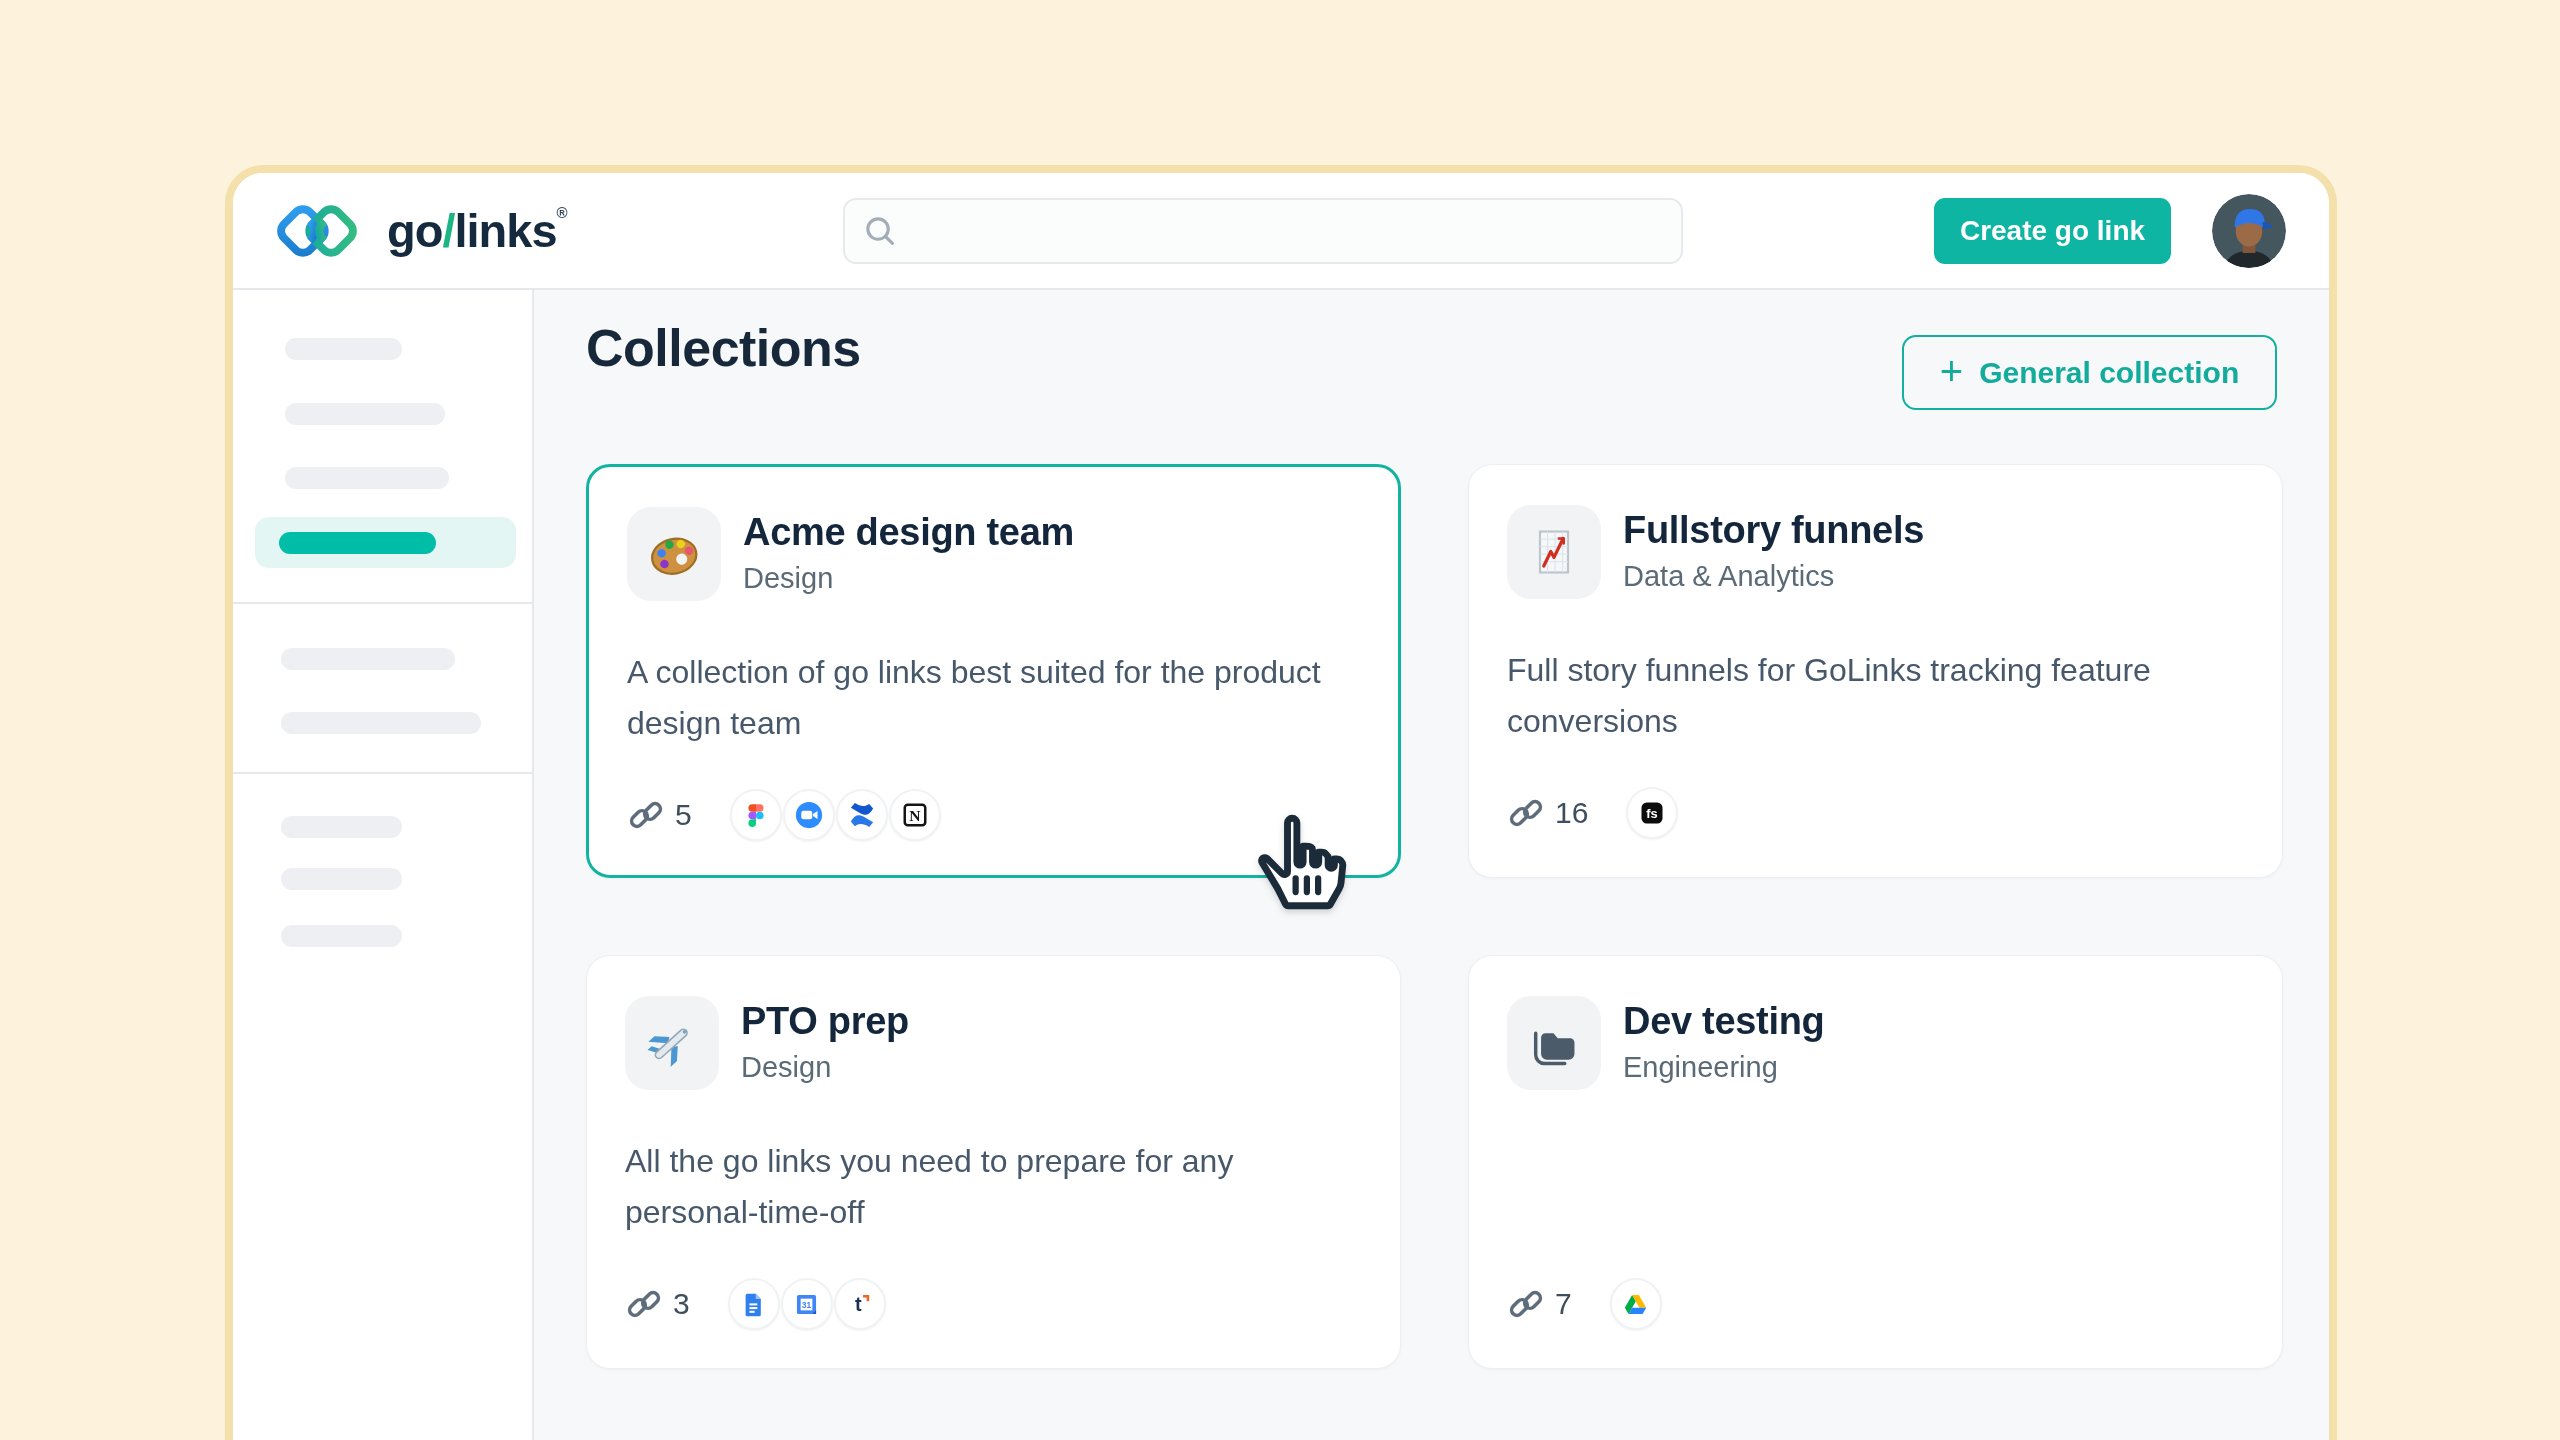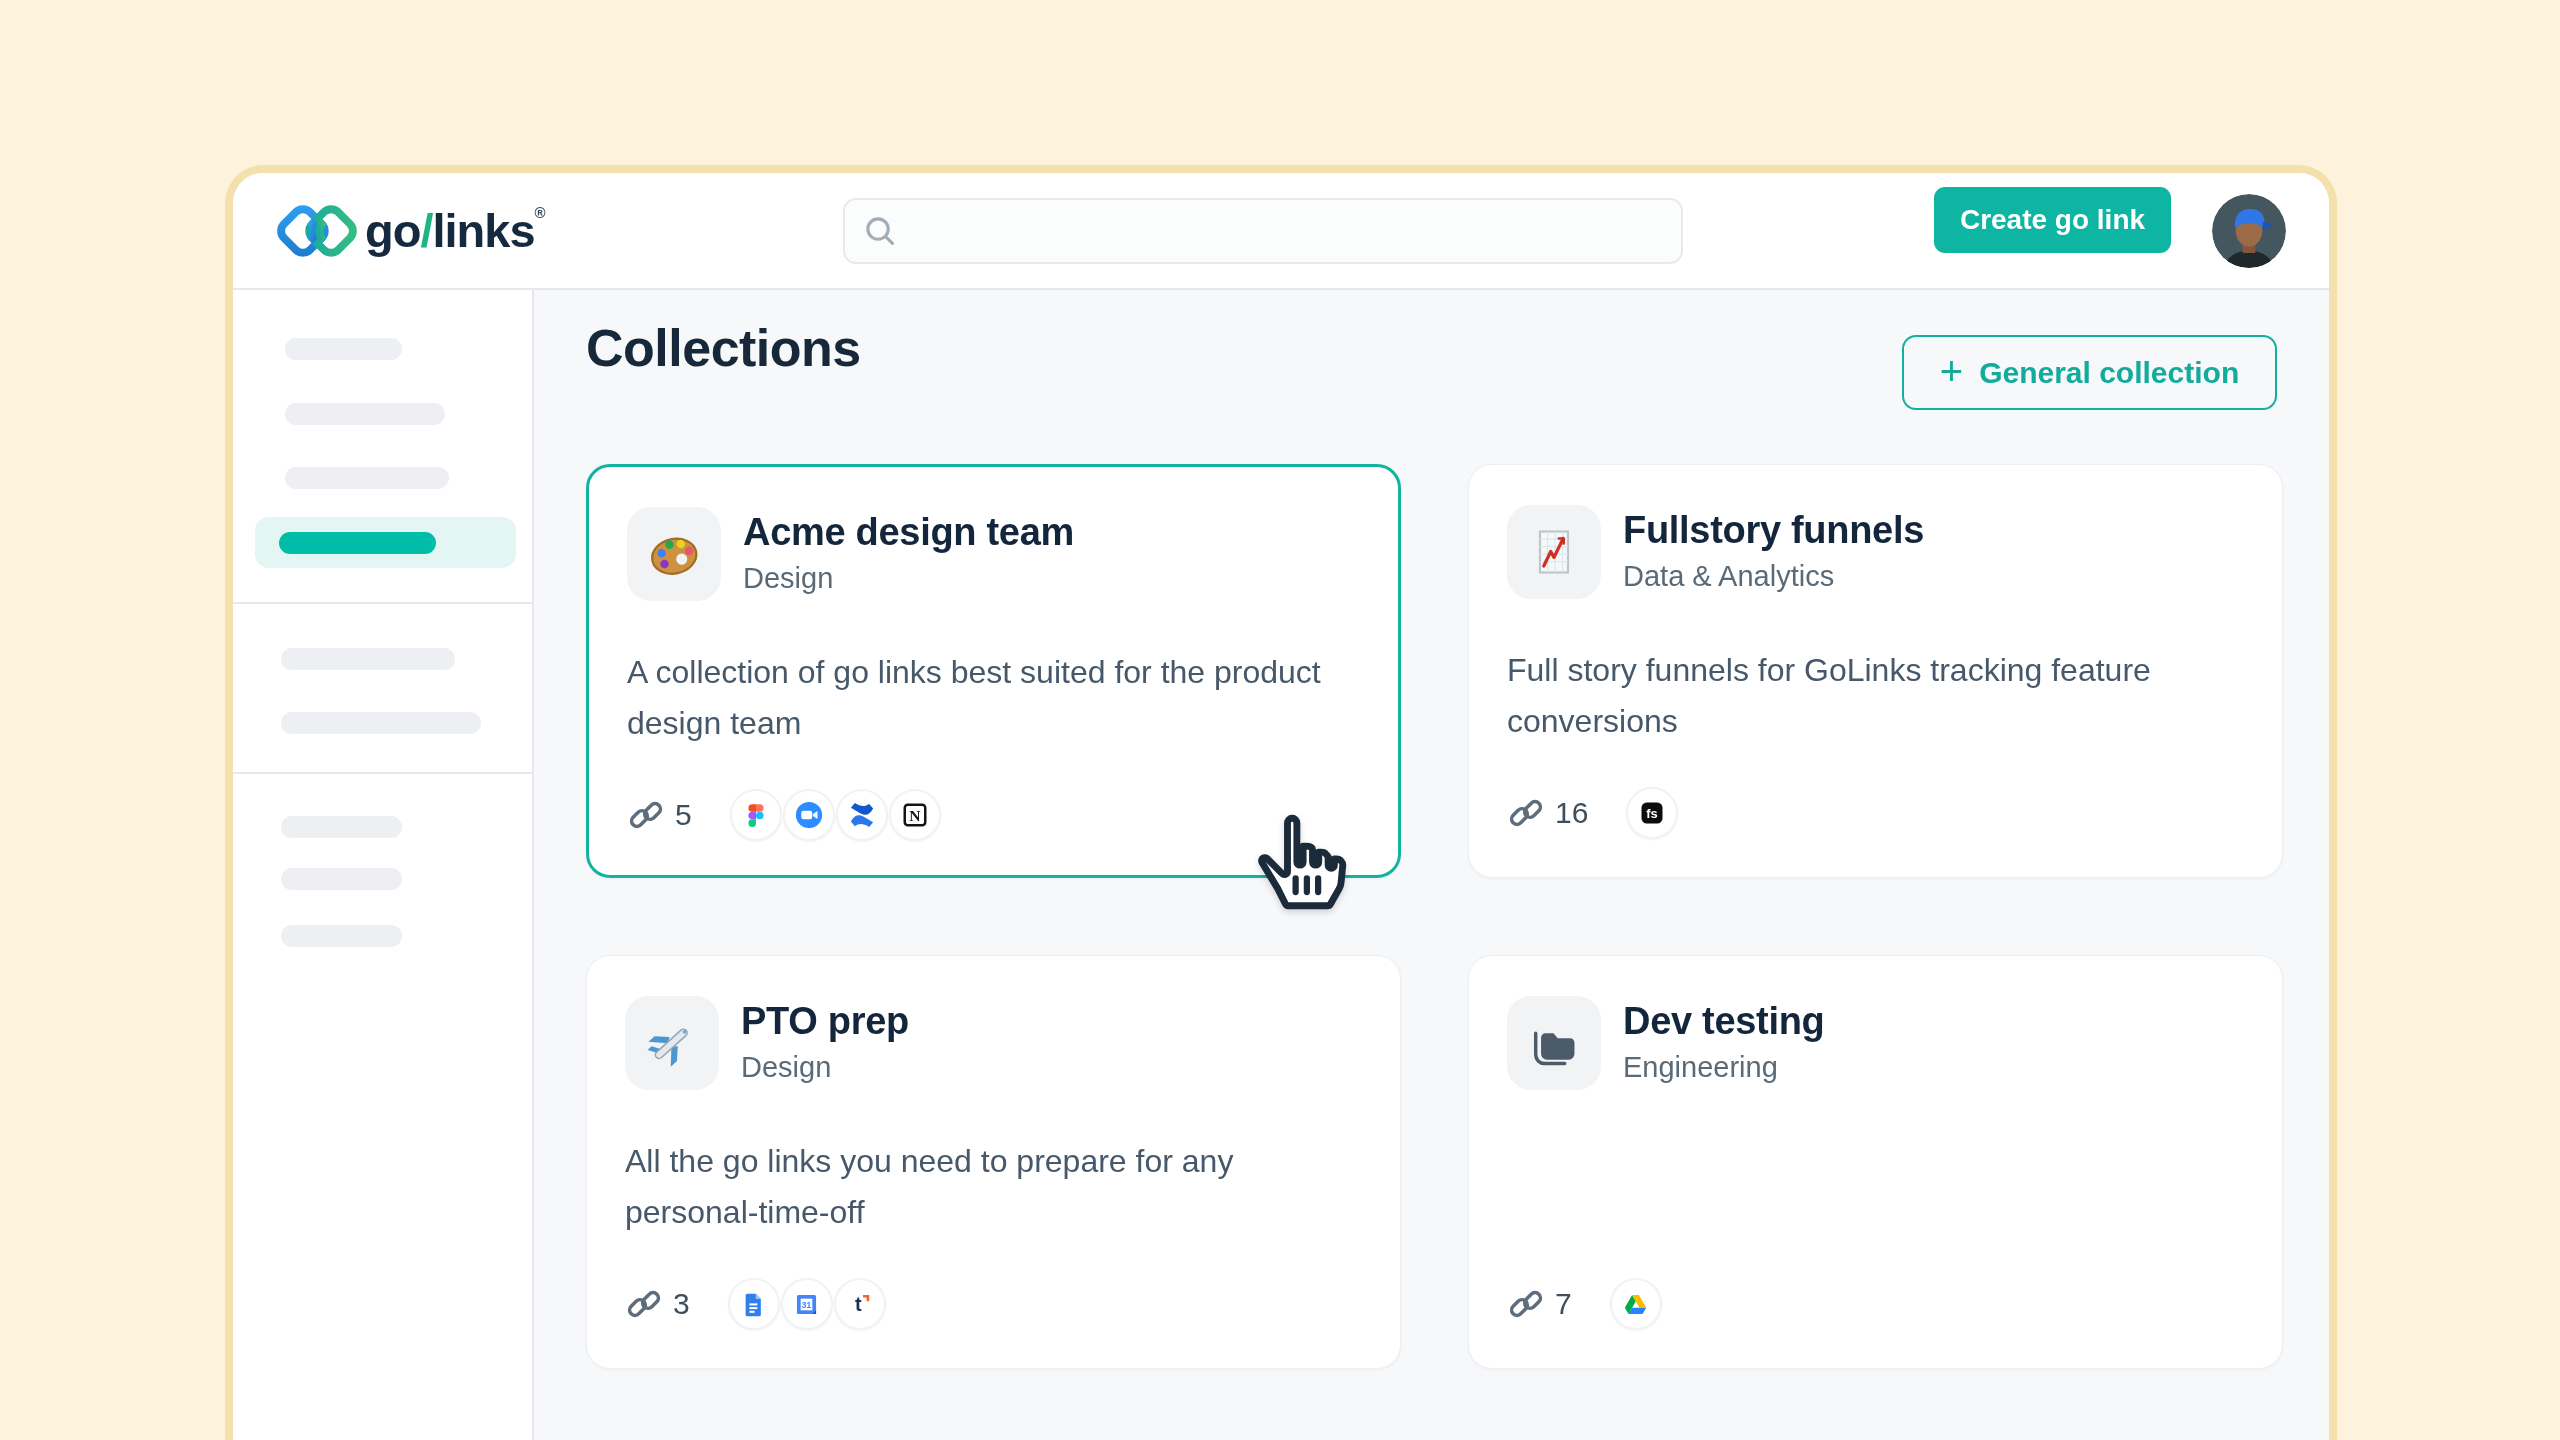--- a/index.html
+++ b/index.html
@@ -6,28 +6,28 @@
   html,body { width:2560px; height:1440px; overflow:hidden; }
   body { background:#fdf3dc; font-family:"Liberation Sans", sans-serif; }
 
   .app-window{
     position:absolute; left:225px; top:165px; width:2112px; height:1330px;
     background:#ffffff; border:8px solid #f3e0ab; border-bottom:none;
     border-radius:38px 38px 0 0; overflow:hidden;
   }
   
   .hdr{ position:relative; height:117px; background:#fff; border-bottom:2px solid #e6e8eb; }
-  .logo{ position:absolute; left:38px; top:50%; transform:translateY(-50%); display:flex; align-items:flex-start; gap:2px; }
+  .logo{ position:absolute; left:38px; top:50%; transform:translateY(-50%); display:flex; align-items:flex-start; gap:24px; }
   .logo-text{ font-size:47px; font-weight:bold; color:#152a3e; letter-spacing:-1px; line-height:62px;}
   .logo-text .slash{ color:#1db584; }
   .logo-reg{ font-size:15px; color:#33475b; vertical-align:top; line-height:26px;}
   .search{ position:absolute; left:610px; top:25px; width:840px; height:66px;
     background:#fbfcfc; border:2px solid #e7eaed; border-radius:13px; display:flex; align-items:center; padding:0 18px;}
   .search input{ border:none; outline:none; background:transparent; flex:1; font-size:28px; color:#3c4a58; margin-left:14px;}
-  .btn-primary{ position:absolute; left:1701px; top:14px; width:237px; height:66px;
+  .btn-primary{ position:absolute; left:1701px; top:25px; width:237px; height:66px;
     background:#0eb5a2; color:#fff; border:none; border-radius:11px;
     font-size:28px; font-weight:bold; font-family:"Liberation Sans",sans-serif; cursor:pointer; }
   .avatar{ position:absolute; left:1979px; top:21px; width:74px; height:74px; border-radius:50%; overflow:hidden; cursor:pointer;}
   
   .app-body{ display:flex; height:1211px; }
   .sidebar{ position:relative; width:301px; background:#fff; border-right:2px solid #e6e8eb; flex:none;}
   .skel{ position:absolute; height:22px; border-radius:11px; background:#edeff2; }
   .sb-divider{ position:absolute; left:0; width:100%; height:2px; background:#e6e8eb; }
   .active-pill{ position:absolute; left:22px; top:227px; width:261px; height:51px; border-radius:14px;
     background:#e3f6f3; display:flex; align-items:center; cursor:pointer;}

